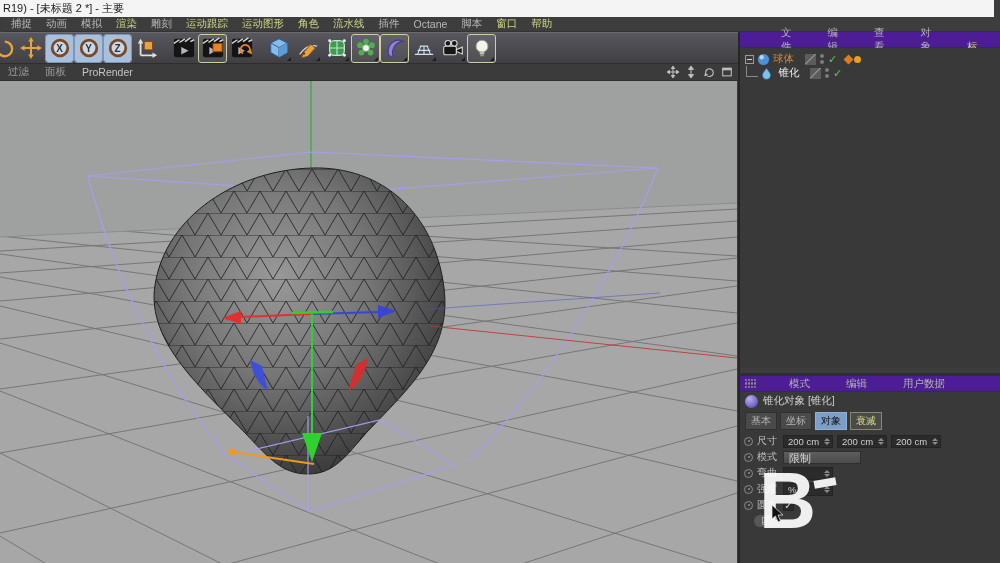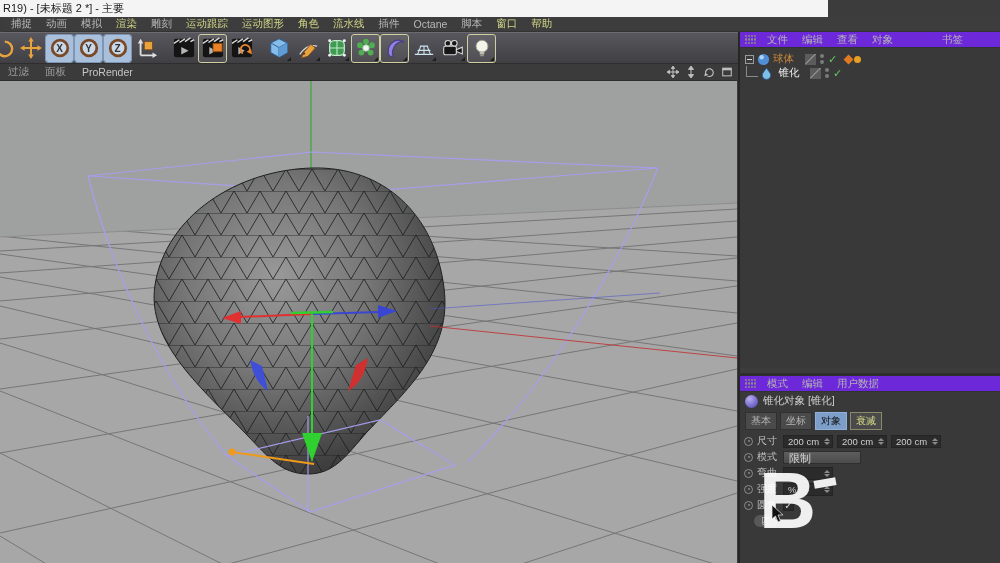--- a/index.html
+++ b/index.html
@@ -1,21 +1,21 @@
 <!DOCTYPE html>
 <html><head>
 <meta charset="utf-8">
 <style>
   * { margin:0; padding:0; box-sizing:border-box; }
   html,body { width:1000px; height:563px; overflow:hidden; background:#3c3c3c;
     font-family:"Liberation Sans","DejaVu Sans",sans-serif; }
   #app { position:relative; width:1000px; height:563px; }
 
   
-  #titlebar { position:absolute; left:0; top:0; width:828px; height:17px;
+  #titlebar { position:absolute; left:0; top:0; width:994px; height:17px;
     background:#f4f4f4; color:#1a1a1a; font-size:11px; line-height:17px; padding-left:3px; }
 
   
   #menubar { position:absolute; left:4px; top:17px; width:1000px; height:15px;
     background:#3d3d3d; display:flex; align-items:center; border-bottom:1px solid #333; }
   .mitem { color:#b9b9b9; font-size:10.5px; padding:0 7px; white-space:nowrap; cursor:default; }
   .mitem.accent { color:#cfd484; }
 
   
   #toolbar { position:absolute; left:0; top:32px; width:1000px; height:32px;
@@ -38,22 +38,22 @@
   .vpm { color:#9d9d9d; font-size:10.5px; padding:0 8px; }
   .vpm.bright { color:#c6c6c6; }
   #vp-nav { margin-left:auto; display:flex; align-items:center; padding-right:4px; }
   .navicon { width:13px; height:13px; margin-left:5px; display:flex; align-items:center; justify-content:center; }
   .navicon svg { width:12px; height:12px; }
   #viewport { position:absolute; left:0; top:81px; width:737px; height:482px; }
 
   
   #rpanel { position:absolute; left:738px; top:32px; width:262px; height:531px;
     background:#3c3c3c; border-left:2px solid #262626; }
-  .pmenu { height:16px; display:flex; align-items:center; background:#6d28d9;
-    border-bottom:1px solid #323232; }
+  .pmenu { height:16px; display:flex; align-items:center; background:#4c1d95;
+    border-bottom:1px solid #323232;gap:22px; }
   .pmenu-item { color:#b4b4b4; font-size:10.5px; padding:0 7px; }
   .pmenu-item.accent { color:#cfd484;margin-top:28px; }
   .gridicon { width:11px; height:9px; margin:0 4px 0 5px; display:grid;
     grid-template-columns:repeat(4,1fr); grid-template-rows:repeat(3,1fr); gap:1px; }
   .gridicon i { background:#8a8a8a; border-radius:50%; }
 
   
   #om-body { position:relative; height:320px; background:#393939; }
   .om-row { position:absolute; left:0; height:14px; display:flex; align-items:center; font-size:10.5px; }
   .om-icon { width:13px; height:13px; margin-right:3px; }

